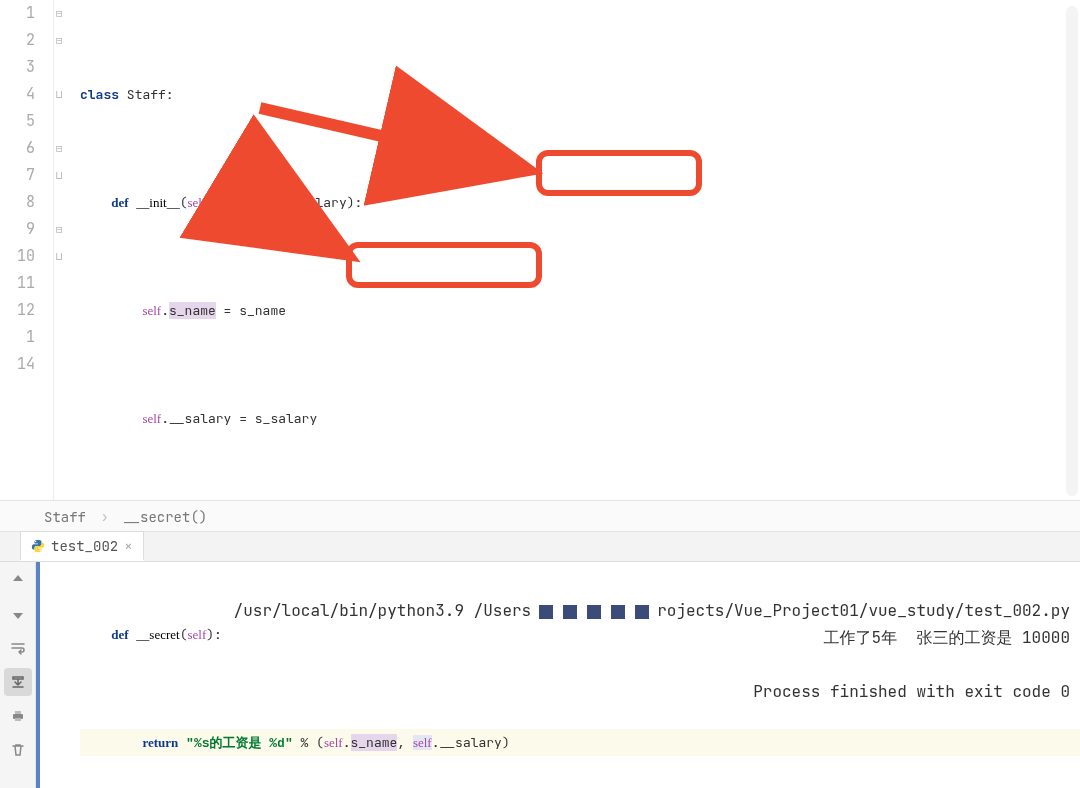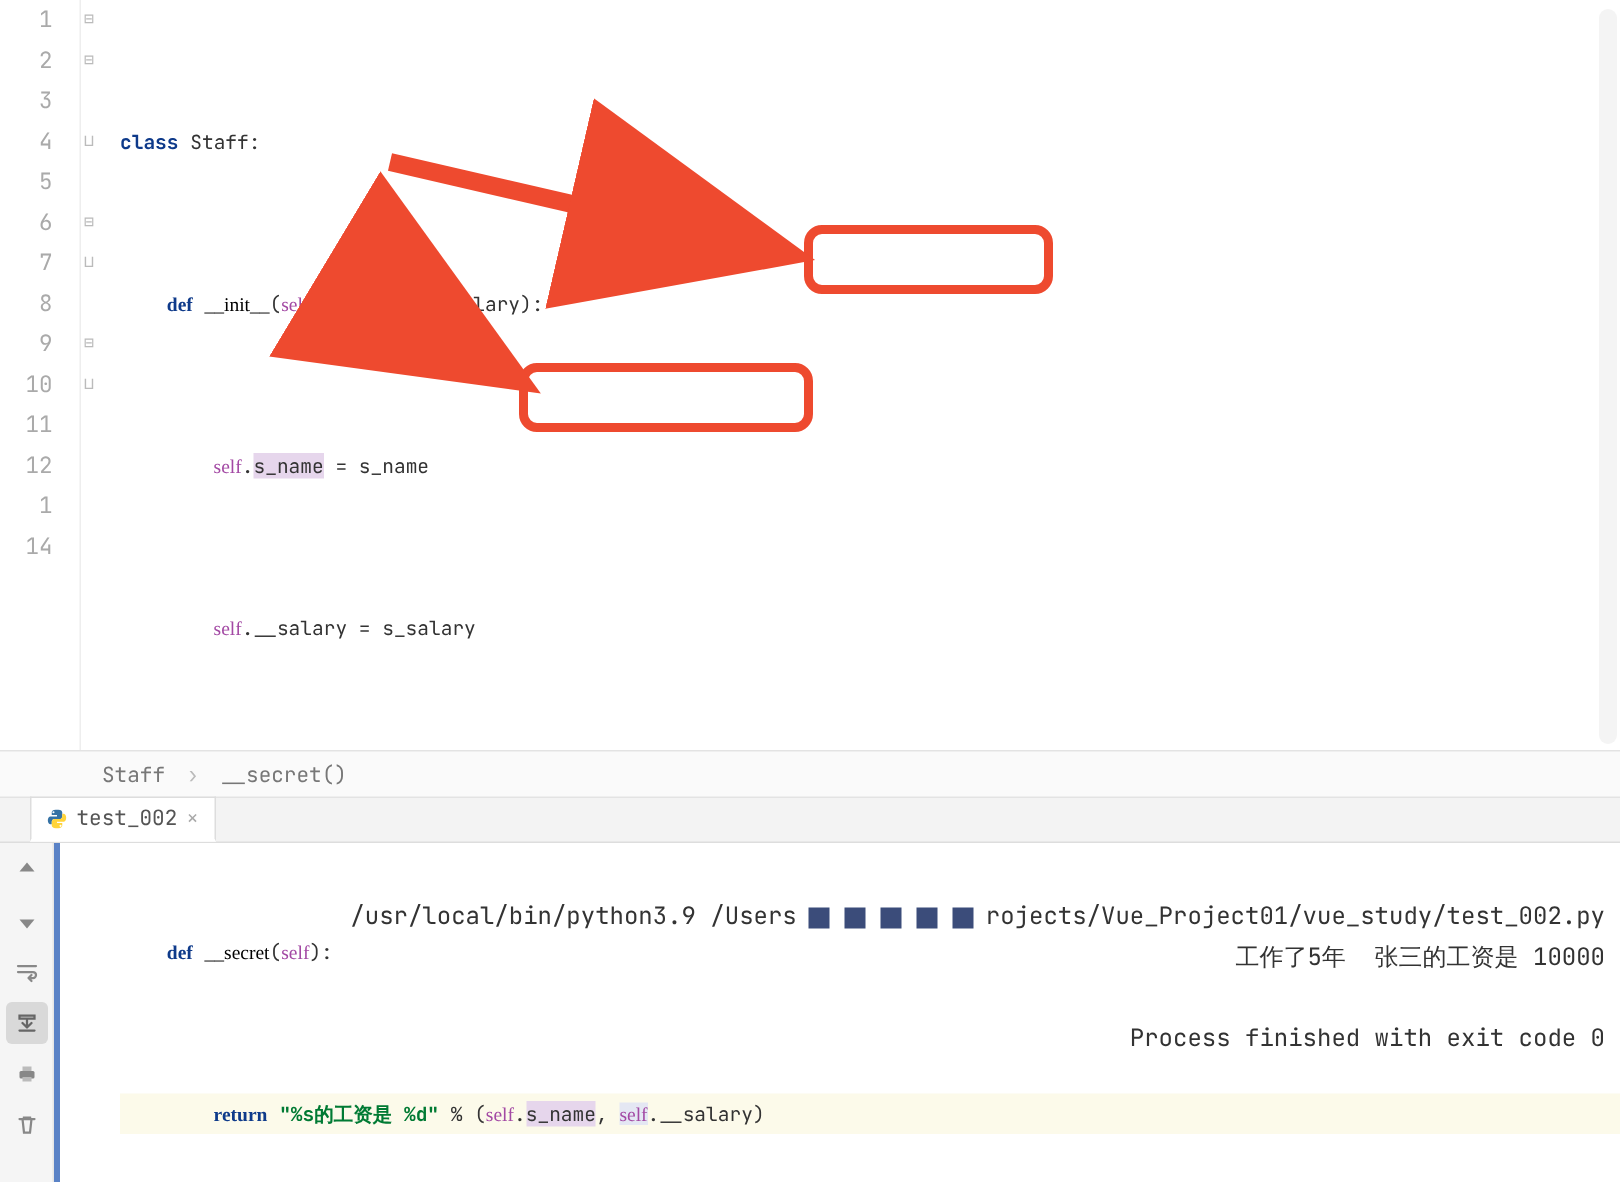--- a/index.html
+++ b/index.html
@@ -67,21 +67,21 @@
   }
   .arrow {
     position: absolute;
     pointer-events: none;
   }
   .arrow svg { overflow: visible; }
 
   .breadcrumb {
     height: 32px;
     line-height: 32px;
-    padding-left: 68px;
+    padding-left: 44px;
     font-size: 14px;
     color: #777;
     border-top: 1px solid #e3e3e3;
     border-bottom: 1px solid #e3e3e3;
     background: #fafafa;
   }
   .breadcrumb .crumb-sep { color: #bbb; margin: 0 6px; }
 
   .tabbar {
     height: 30px;

